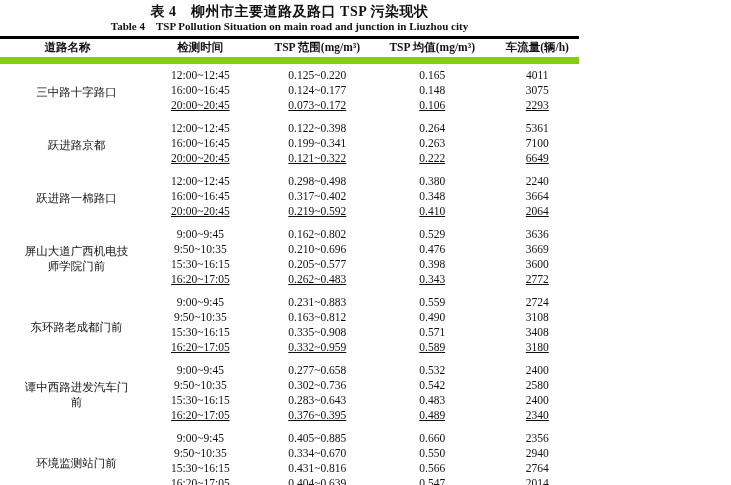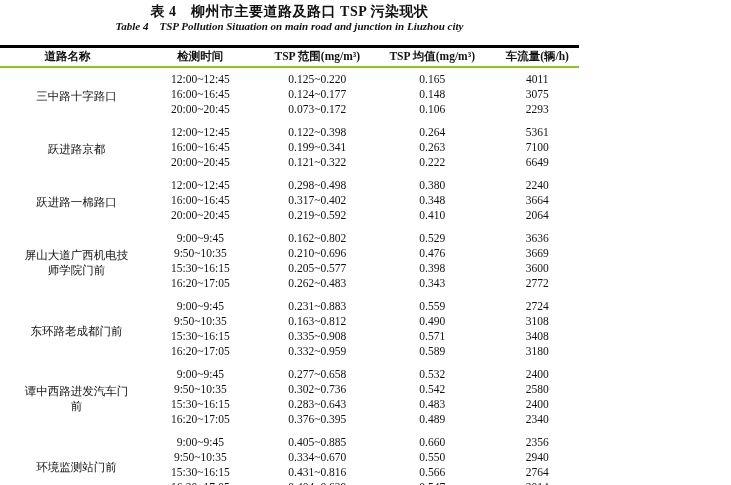--- a/index.html
+++ b/index.html
@@ -22,37 +22,36 @@
     font-weight: bold;
     padding-top: 3px;
     line-height: 17px;
     letter-spacing: 0.5px;
   }
   .caption-en {
     text-align: center;
     font-size: 11px;
     font-weight: bold;
     line-height: 13px;
-    margin-bottom: 12px;
-    font-style: italic;
+    margin-bottom: 3px;
   }
   table.tsp {
     width: 100%;
     border-collapse: collapse;
     table-layout: fixed;
     border-top: 3px solid #000000;
     border-bottom: 3px solid #000000;
   }
   col.c-road  { width: 23.3%; }
   col.c-time  { width: 22.6%; }
   col.c-range { width: 17.8%; }
   col.c-mean  { width: 21.9%; }
   col.c-flow  { width: 14.4%; }
   thead tr {
-    border-bottom: 2px solid #84cc16;
+    border-bottom: 7px solid #84cc16;
   }
   th {
     font-size: 11.5px;
     font-weight: bold;
     text-align: center;
     padding: 2px 0 3px 0;
     line-height: 13px;
     white-space: nowrap;
     overflow: hidden;
   }
@@ -62,21 +61,21 @@
     vertical-align: middle;
     padding: 0 2px;
     line-height: 15px;
   }
   td.road {
     line-height: 15px;
     padding-left: 22px;
     padding-right: 4px;
   }
   tbody.group tr:first-child td { padding-top: 4px; }
-  tbody.group tr:last-child  td { padding-bottom: 4px; }
+  tbody.group tr:last-child  td { padding-bottom: 4px; text-decoration: underline; }
 </style>
 </head>
 <body>
 
 <div class="doc">
   <div class="caption-cn">表 4　柳州市主要道路及路口 TSP 污染现状</div>
   <div class="caption-en">Table 4　TSP Pollution Situation on main road and junction in Liuzhou city</div>
 
   <table class="tsp">
     <colgroup>

